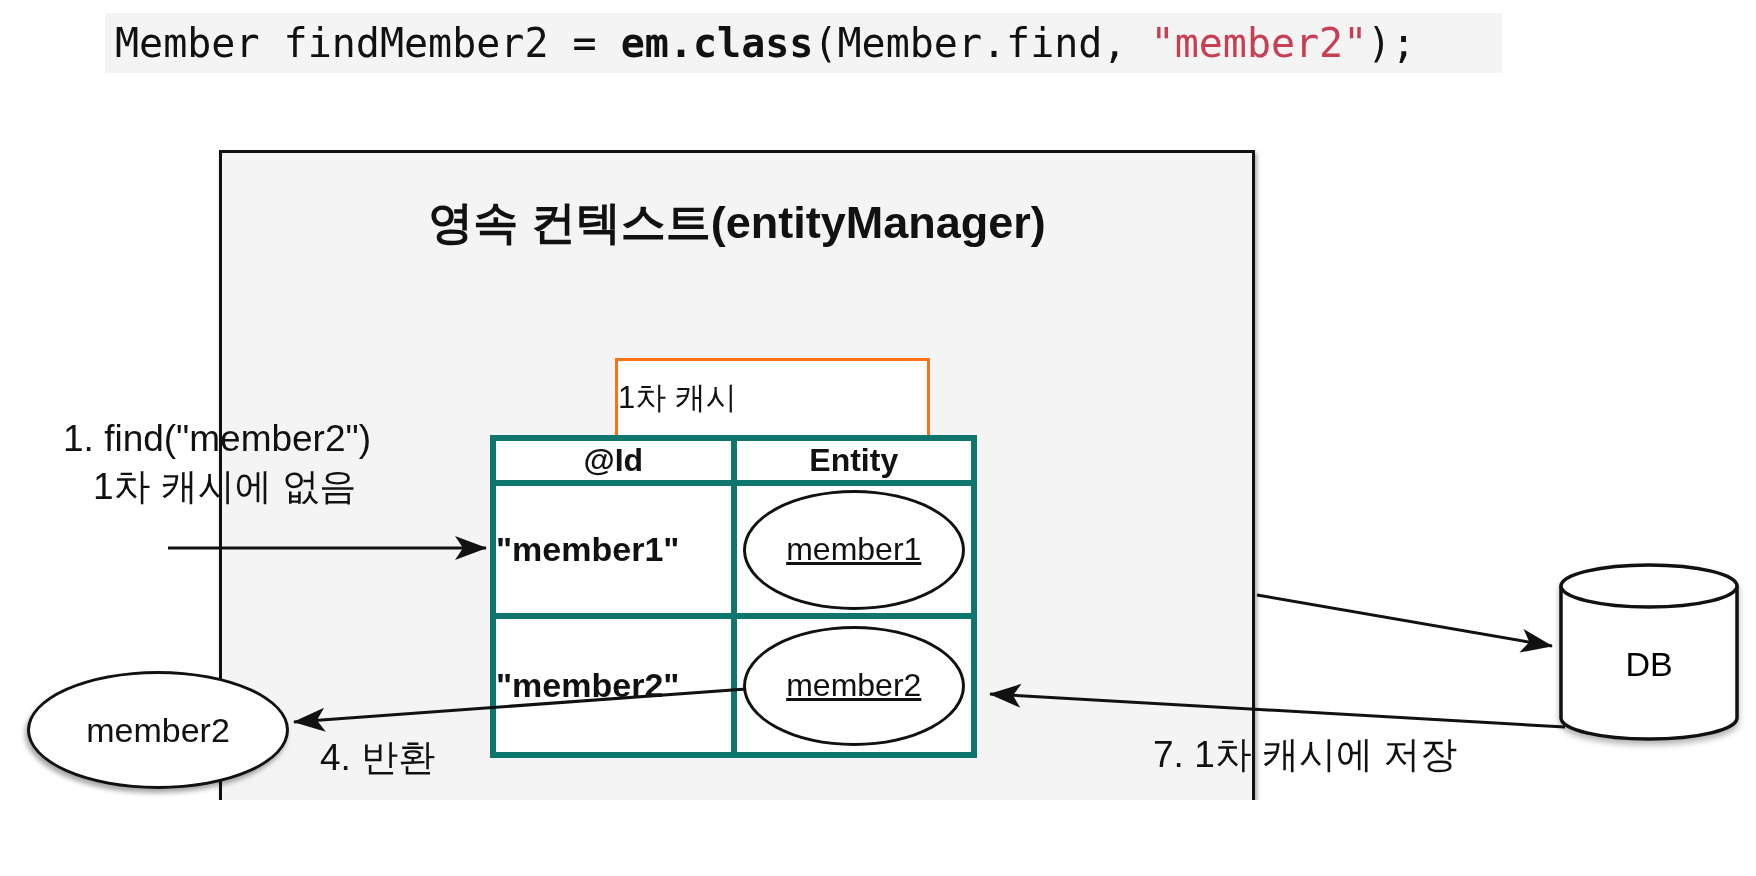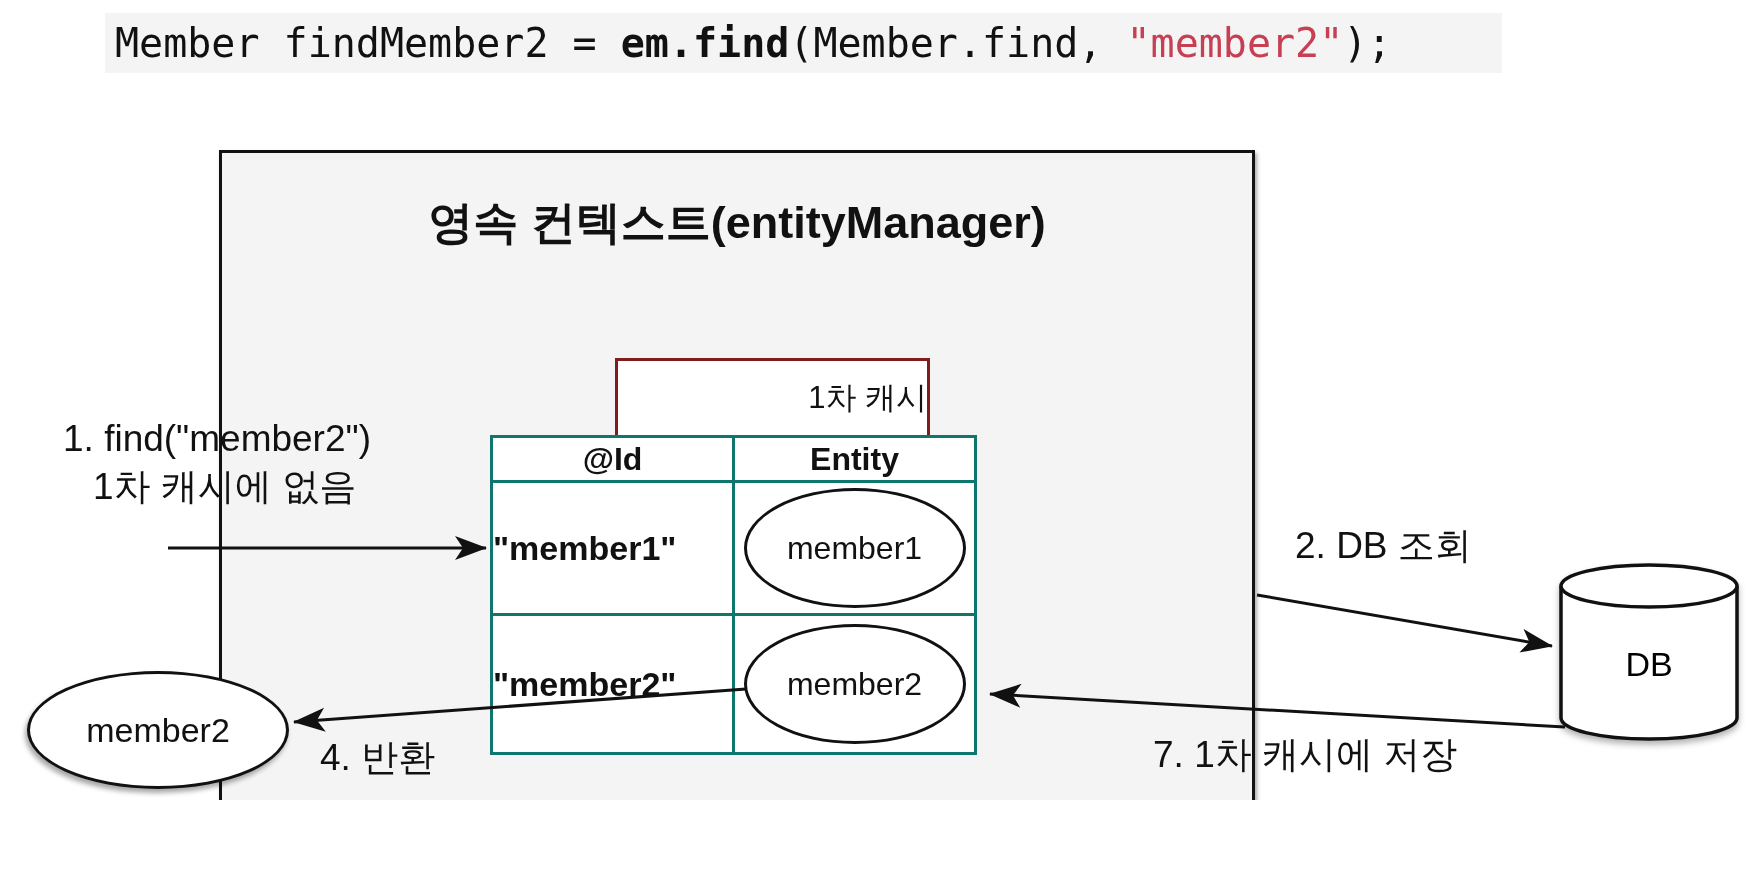--- a/index.html
+++ b/index.html
@@ -22,34 +22,34 @@
     background:#f4f4f5;border:3px solid #111;box-sizing:border-box;
     box-shadow:2px 3px 4px rgba(0,0,0,0.35);
   }
   .context-title{
     position:absolute;left:219px;top:193px;width:1036px;text-align:center;
     font-size:45px;font-weight:bold;
   }
   
   .cache-label-box{
     position:absolute;left:615px;top:358px;width:315px;height:80px;
-    background:#ffffff;border:3px solid #7f1d1d;box-sizing:border-box;
-    display:flex;align-items:center;justify-content:flex-end;font-size:31px;
+    background:#ffffff;border:3px solid #f97316;box-sizing:border-box;
+    display:flex;align-items:center;justify-content:flex-start;font-size:31px;
   }
   
   table.cache-table{
     position:absolute;left:490px;top:435px;width:487px;height:317px;
     border-collapse:collapse;table-layout:fixed;background:#ffffff;z-index:2;
   }
   table.cache-table td,table.cache-table th{
-    border:3px solid #0f766e;padding:0;box-sizing:border-box;background:#ffffff;
+    border:6px solid #0f766e;padding:0;box-sizing:border-box;background:#ffffff;
   }
   .hdr{font-size:32px;font-weight:bold;text-align:center;height:45px;}
   .id-cell{font-size:34px;font-weight:bold;padding-left:14px;vertical-align:middle;}
-  .entity-cell{vertical-align:middle;}
+  .entity-cell{vertical-align:middle;text-decoration:underline;}
   .row1{height:133px;}
   .row2{height:139px;}
   .entity-ellipse{
     width:216px;height:114px;margin:0 auto;border:3px solid #111;border-radius:50%;
     background:#fff;display:flex;align-items:center;justify-content:center;font-size:32px;
   }
   
   .result-ellipse{
     position:absolute;left:27px;top:671px;width:256px;height:112px;
     border:3px solid #111;border-radius:50%;background:#ffffff;z-index:4;
@@ -69,21 +69,21 @@
   .ann-step2{left:1295px;top:522px;}
   .ann-step3{left:1153px;top:731px;}
   .ann-step4{left:320px;top:734px;}
 </style>
 </head>
 <body>
 
 <div id="canvas">
 
   <div class="code-block">
-    <span>Member findMember2 = </span><span class="code-bold">em.find</span><span>(Member.find, </span><span class="code-string">"member2"</span><span>);</span>
+    <span>Member findMember2 = </span><span class="code-bold">em.class</span><span>(Member.find, </span><span class="code-string">"member2"</span><span>);</span>
   </div>
 
   <div class="context-box"></div>
   <div class="context-title">영속 컨텍스트(entityManager)</div>
 
   <div class="cache-label-box">
     <span>1차 캐시</span>
   </div>
 
   <table class="cache-table">
@@ -130,17 +130,16 @@
     <line x1="168" y1="548" x2="486" y2="548" stroke="#111" stroke-width="3" marker-end="url(#ah)"></line>
     <line x1="1257" y1="595" x2="1552" y2="646" stroke="#111" stroke-width="3" marker-end="url(#ah)"></line>
     <line x1="1565" y1="727" x2="990" y2="694" stroke="#111" stroke-width="3" marker-end="url(#ah)"></line>
     <line x1="746" y1="689" x2="294" y2="722" stroke="#111" stroke-width="3" marker-end="url(#ah)"></line>
   </svg>
 
   <div class="ann ann-step1">
     <div>1. find("member2")</div>
     <div class="line2">1차 캐시에 없음</div>
   </div>
-  <div class="ann ann-step2">2. DB 조회</div>
   <div class="ann ann-step3">7. 1차 캐시에 저장</div>
   <div class="ann ann-step4">4. 반환</div>
 
 </div>
 
 </body></html>

